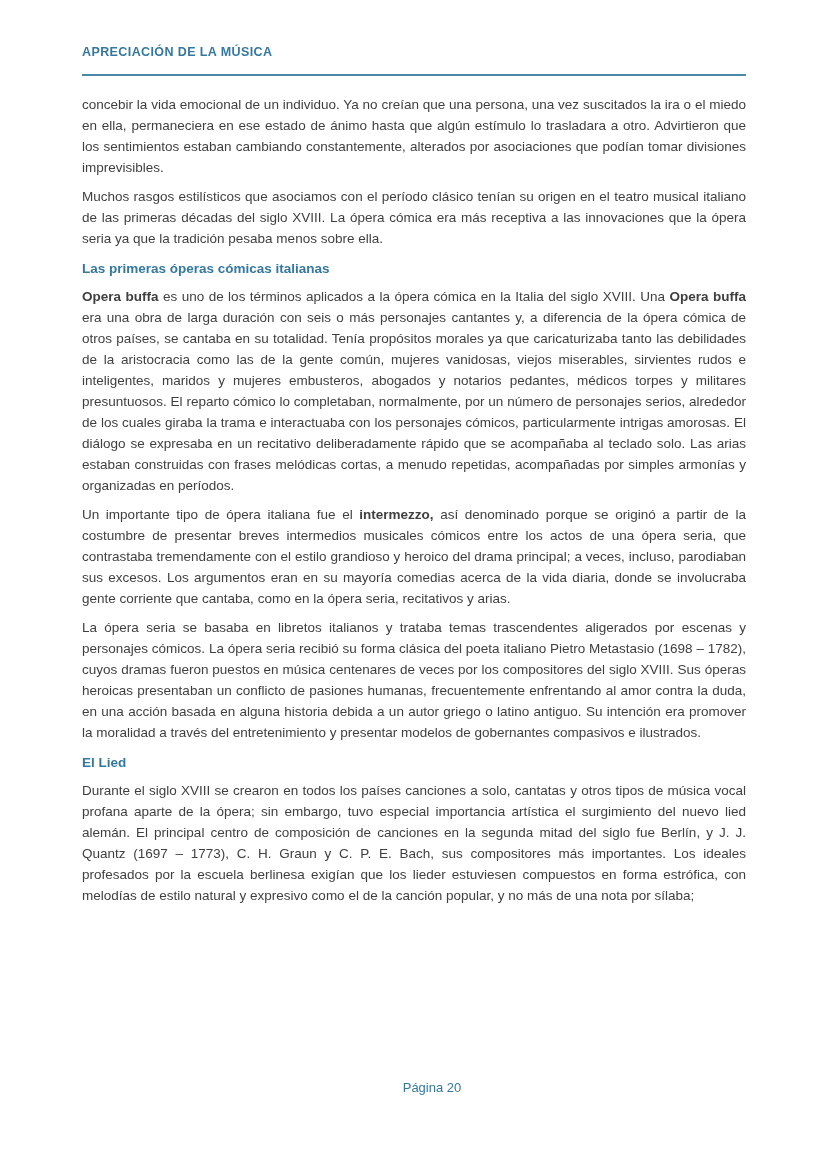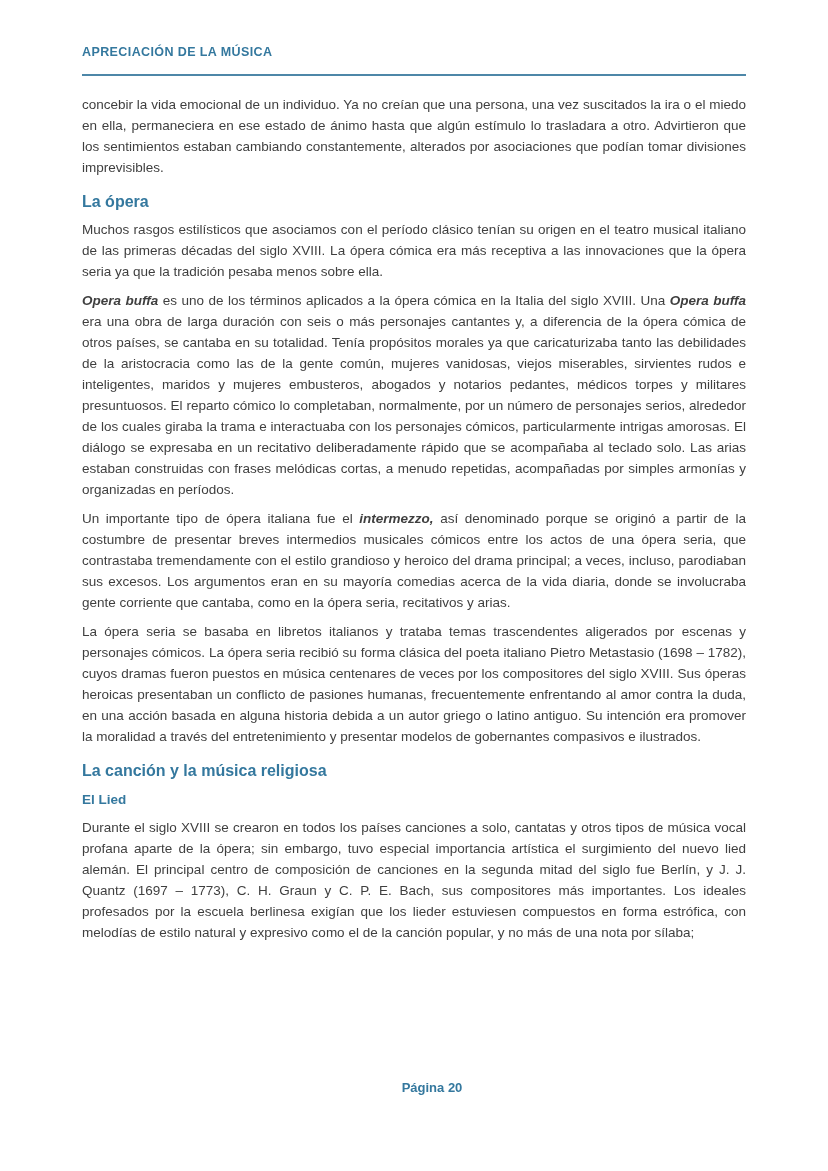--- a/index.html
+++ b/index.html
@@ -22,46 +22,45 @@
   }
   p.body.first { margin-top:18px; }
   h2.section {
     font-size:16px; font-weight:bold; color:#34789e;
     margin:14px 0 8px 0; line-height:19px;
   }
   h3.subsection {
     font-size:13.5px; font-weight:bold; color:#34789e;
     margin:12px 0 9px 0; line-height:16px;
   }
-  .bi { font-weight:bold; font-style:italic; }
+  .bi { font-weight:bold; }
   .footer {
     position:absolute; left:0; right:0; top:1080px;
-    text-align:center; font-size:13px; font-weight:bold; color:#34789e;margin-left:36px;
+    text-align:center; font-size:13px; font-weight:normal; color:#34789e;margin-left:36px;
   }
 </style>
 </head>
 <body>
 
 <div class="page">
   <div class="content">
 
     <h1 class="doc-title">APRECIACIÓN DE LA MÚSICA</h1>
     <div class="rule"></div>
 
     <p class="body first">concebir la vida emocional de un individuo. Ya no creían que una persona, una vez suscitados la ira o el miedo en ella, permaneciera en ese estado de ánimo hasta que algún estímulo lo trasladara a otro. Advirtieron que los sentimientos estaban cambiando constantemente, alterados por asociaciones que podían tomar divisiones imprevisibles.</p>
 
-    <h2 class="section">La ópera</h2>
     <p class="body">Muchos rasgos estilísticos que asociamos con el período clásico tenían su origen en el teatro musical italiano de las primeras décadas del siglo XVIII. La ópera cómica era más receptiva a las innovaciones que la ópera seria ya que la tradición pesaba menos sobre ella.</p>
 
+    <h3 class="subsection">Las primeras óperas cómicas italianas</h3>
     <p class="body"><span class="bi">Opera buffa</span><span> es uno de los términos aplicados a la ópera cómica en la Italia del siglo XVIII. Una </span><span class="bi">Opera buffa</span><span> era una obra de larga duración con seis o más personajes cantantes y, a diferencia de la ópera cómica de otros países, se cantaba en su totalidad. Tenía propósitos morales ya que caricaturizaba tanto las debilidades de la aristocracia como las de la gente común, mujeres vanidosas, viejos miserables, sirvientes rudos e inteligentes, maridos y mujeres embusteros, abogados y notarios pedantes, médicos torpes y militares presuntuosos. El reparto cómico lo completaban, normalmente, por un número de personajes serios, alrededor de los cuales giraba la trama e interactuaba con los personajes cómicos, particularmente intrigas amorosas. El diálogo se expresaba en un recitativo deliberadamente rápido que se acompañaba al teclado solo. Las arias estaban construidas con frases melódicas cortas, a menudo repetidas, acompañadas por simples armonías y organizadas en períodos.</span></p>
 
     <p class="body"><span>Un importante tipo de ópera italiana fue el </span><span class="bi">intermezzo,</span><span> así denominado porque se originó a partir de la costumbre de presentar breves intermedios musicales cómicos entre los actos de una ópera seria, que contrastaba tremendamente con el estilo grandioso y heroico del drama principal; a veces, incluso, parodiaban sus excesos. Los argumentos eran en su mayoría comedias acerca de la vida diaria, donde se involucraba gente corriente que cantaba, como en la ópera seria, recitativos y arias.</span></p>
 
     <p class="body">La ópera seria se basaba en libretos italianos y trataba temas trascendentes aligerados por escenas y personajes cómicos. La ópera seria recibió su forma clásica del poeta italiano Pietro Metastasio (1698 – 1782), cuyos dramas fueron puestos en música centenares de veces por los compositores del siglo XVIII. Sus óperas heroicas presentaban un conflicto de pasiones humanas, frecuentemente enfrentando al amor contra la duda, en una acción basada en alguna historia debida a un autor griego o latino antiguo. Su intención era promover la moralidad a través del entretenimiento y presentar modelos de gobernantes compasivos e ilustrados.</p>
 
-    <h2 class="section">La canción y la música religiosa</h2>
     <h3 class="subsection">El Lied</h3>
     <p class="body">Durante el siglo XVIII se crearon en todos los países canciones a solo, cantatas y otros tipos de música vocal profana aparte de la ópera; sin embargo, tuvo especial importancia artística el surgimiento del nuevo lied alemán. El principal centro de composición de canciones en la segunda mitad del siglo fue Berlín, y J. J. Quantz (1697 – 1773), C. H. Graun y C. P. E. Bach, sus compositores más importantes. Los ideales profesados por la escuela berlinesa exigían que los lieder estuviesen compuestos en forma estrófica, con melodías de estilo natural y expresivo como el de la canción popular, y no más de una nota por sílaba;</p>
 
   </div>
 
   <div class="footer">Página 20</div>
 </div>
 
 </body></html>

